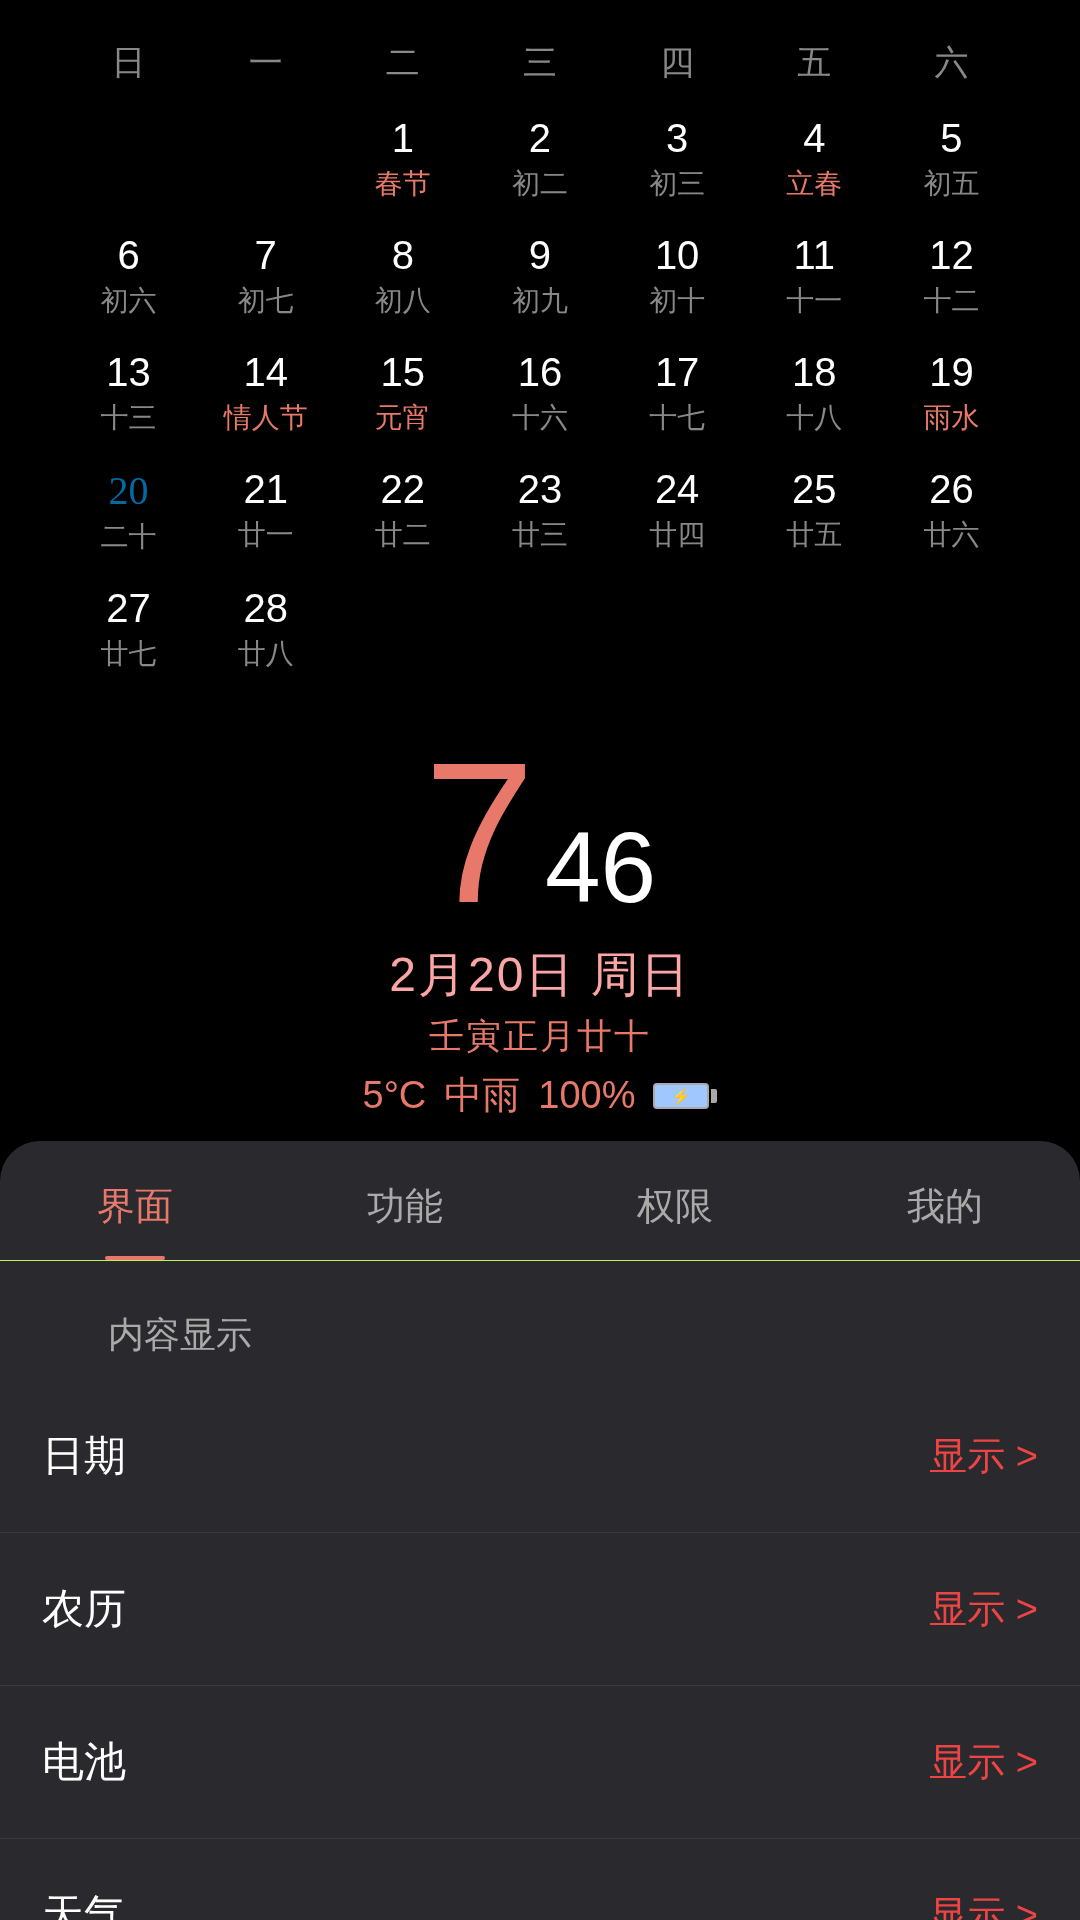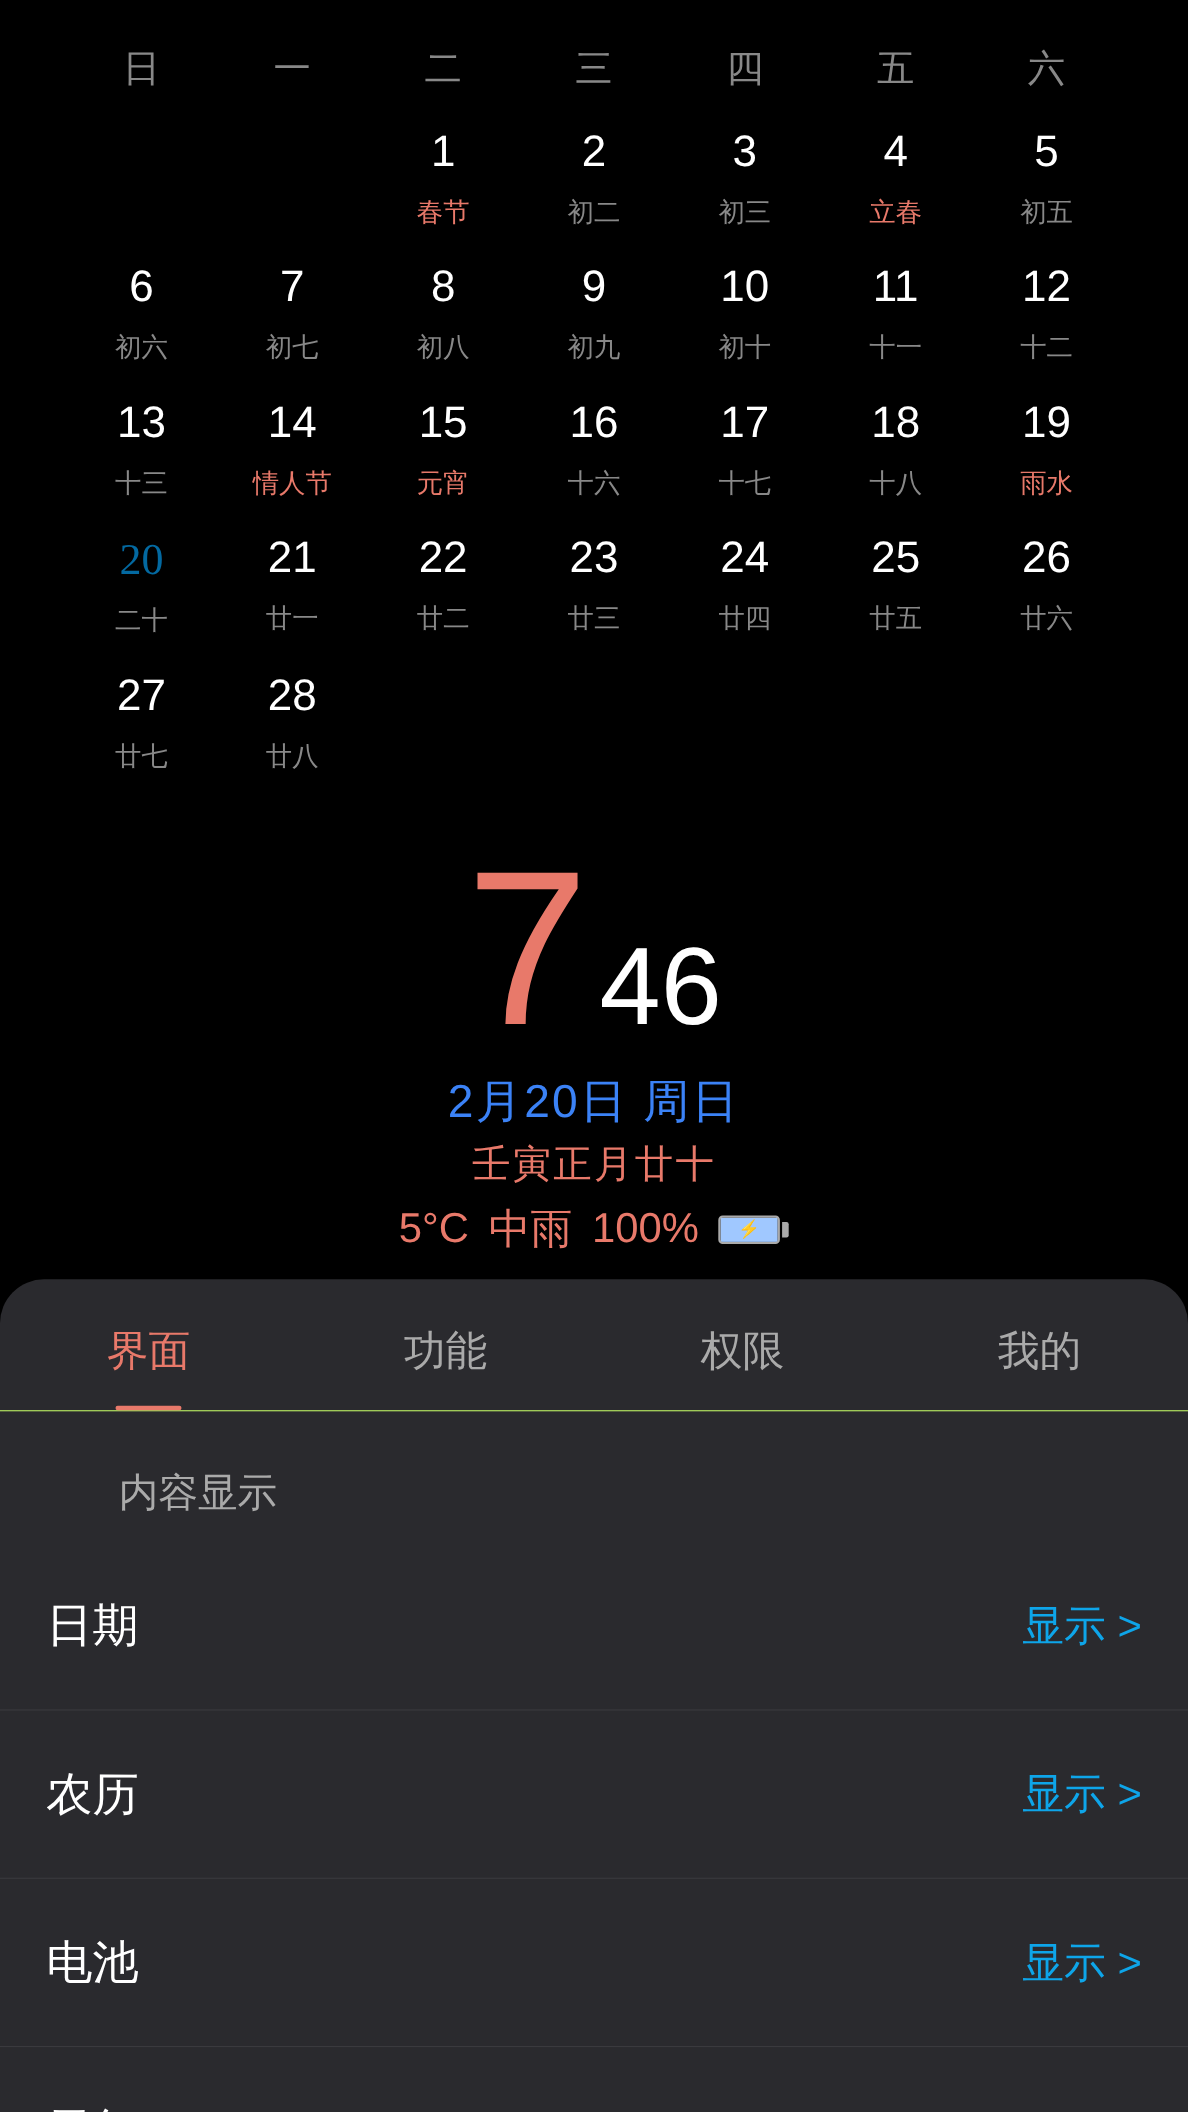--- a/index.html
+++ b/index.html
@@ -45,23 +45,23 @@
     .cal-cell .num {
       font-size: 40px;
       color: #fff;
       font-weight: 300;
     }
     .cal-cell .num.today {
       color: #0369a1;
       font-family: Liberation Serif, serif;
     }
     .cal-cell .sub {
-      font-size: 24px;
+      font-size: 28px;
       color: #888;
-      margin-top: 16px;
+      margin-top: 4px;
     }
     .cal-cell .sub.holiday {
       color: #e8796a;
     }
 
     
     .clock-section {
       display: flex;
       flex-direction: column;
       align-items: center;
@@ -79,22 +79,22 @@
       color: #e8796a;
       line-height: 1;
     }
     .clock-min {
       font-size: 100px;
       font-weight: 200;
       color: #fff;
       line-height: 1;
     }
     .clock-date {
-      font-size: 42px;
-      color: #3b82f6;
+      font-size: 48px;
+      color: #fca5a5;
       margin-top: 10px;
       letter-spacing: 2px;
     }
     .clock-lunar {
       font-size: 35px;
       color: #e8796a;
       margin-top: 6px;
       letter-spacing: 2px;
     }
     .clock-status {
@@ -188,21 +188,21 @@
     }
     .setting-row:last-child {
       border-bottom: none;
     }
     .setting-label {
       font-size: 42px;
       color: #fff;
     }
     .setting-value {
       font-size: 38px;
-      color: #0ea5e9;
+      color: #ef4444;
       cursor: pointer;
     }
   </style>
 </head>
 <body>
 
 <div class="calendar-section">
   <div class="week-header">
 
   <span>日</span>

